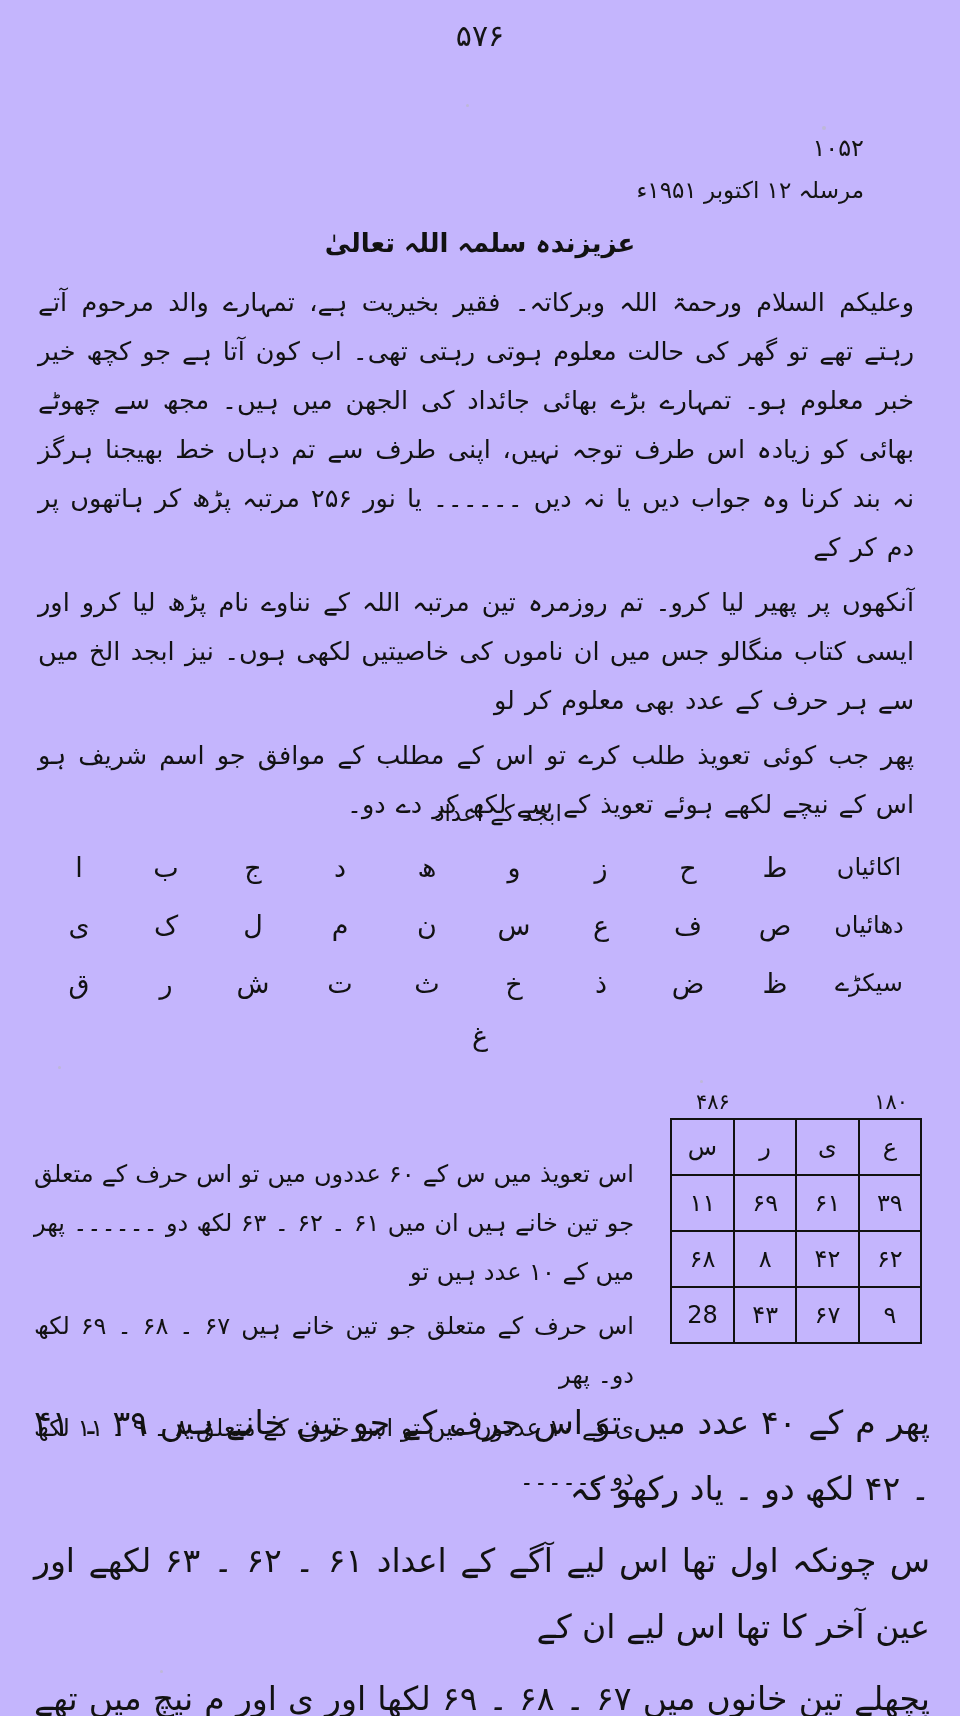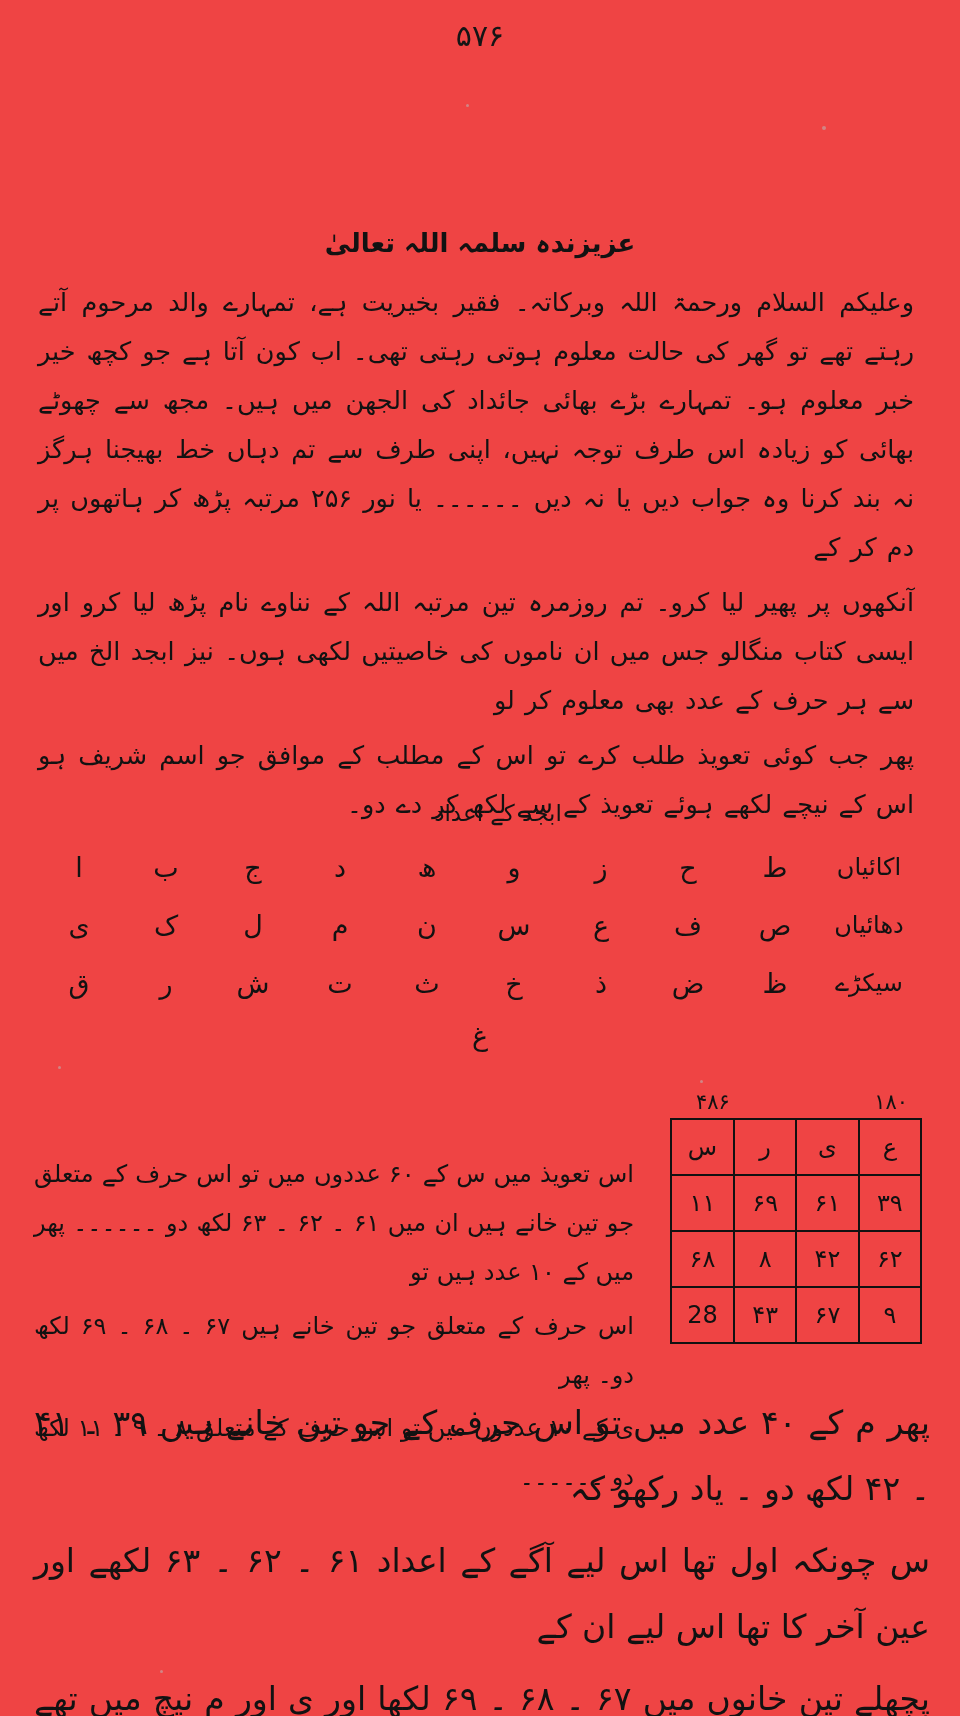--- a/index.html
+++ b/index.html
@@ -11,21 +11,21 @@
     width: 960px;
     height: 1716px;
     position: relative;
     font-family: "DejaVu Sans", sans-serif;
     color: #111;
     overflow: hidden;
   }
   .page {
     position: absolute;
     inset: 0;
-    background: #ef4444;
+    background: #c4b5fd;
   }
   
   .speckle {
     position: absolute;
     background: #b9b9b9;
     border-radius: 50%;
     opacity: .55;
   }
 
   .page-number {
@@ -198,20 +198,24 @@
   }
   .tail-text p { margin: 0 0 6px 0; }
 </style>
 </head>
 <body>
 
 <div class="page">
 
   <div class="page-number">۵۷۶</div>
 
+  <div class="meta-block">
+    <div class="meta-number">۱۰۵۲</div>
+    <div class="meta-date">مرسلہ ۱۲ اکتوبر ۱۹۵۱ء</div>
+  </div>
 
   <div class="salutation">عزیزندہ سلمہ اللہ تعالیٰ</div>
 
   <div class="body-text">
     <p>وعلیکم السلام ورحمۃ اللہ وبرکاتہ۔ فقیر بخیریت ہے، تمہارے والد مرحوم آتے رہتے تھے تو گھر کی حالت معلوم ہوتی رہتی تھی۔ اب کون آتا ہے جو کچھ خیر خبر معلوم ہو۔ تمہارے بڑے بھائی جائداد کی الجھن میں ہیں۔ مجھ سے چھوٹے بھائی کو زیادہ اس طرف توجہ نہیں، اپنی طرف سے تم دہاں خط بھیجنا ہرگز نہ بند کرنا وہ جواب دیں یا نہ دیں ۔۔۔۔۔۔ یا نور ۲۵۶ مرتبہ پڑھ کر ہاتھوں پر دم کر کے</p>
     <p>آنکھوں پر پھیر لیا کرو۔ تم روزمرہ تین مرتبہ اللہ کے نناوے نام پڑھ لیا کرو اور ایسی کتاب منگالو جس میں ان ناموں کی خاصیتیں لکھی ہوں۔ نیز ابجد الخ میں سے ہر حرف کے عدد بھی معلوم کر لو</p>
     <p>پھر جب کوئی تعویذ طلب کرے تو اس کے مطلب کے موافق جو اسم شریف ہو اس کے نیچے لکھے ہوئے تعویذ کے سے لکھ کر دے دو۔</p>
   </div>
 
   <div class="abjad-title">ابجد کے اعداد</div>

